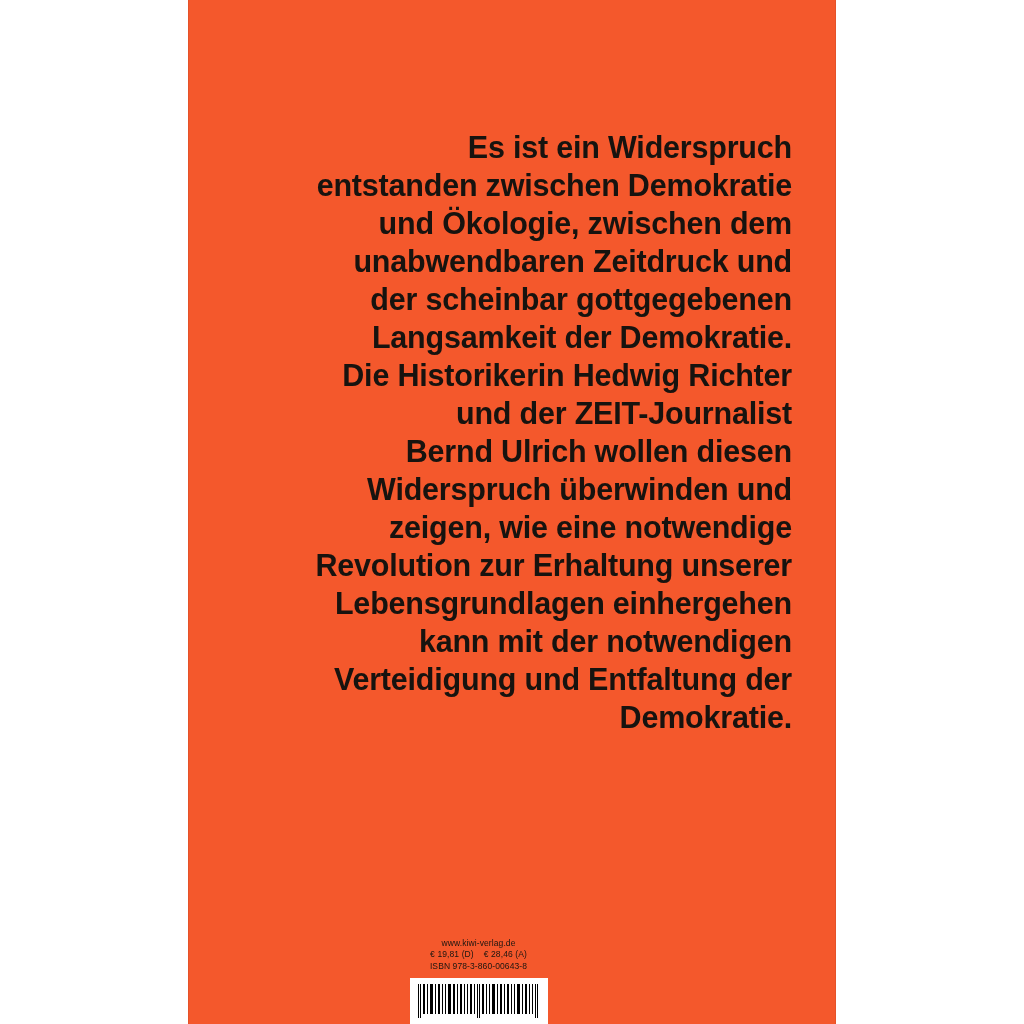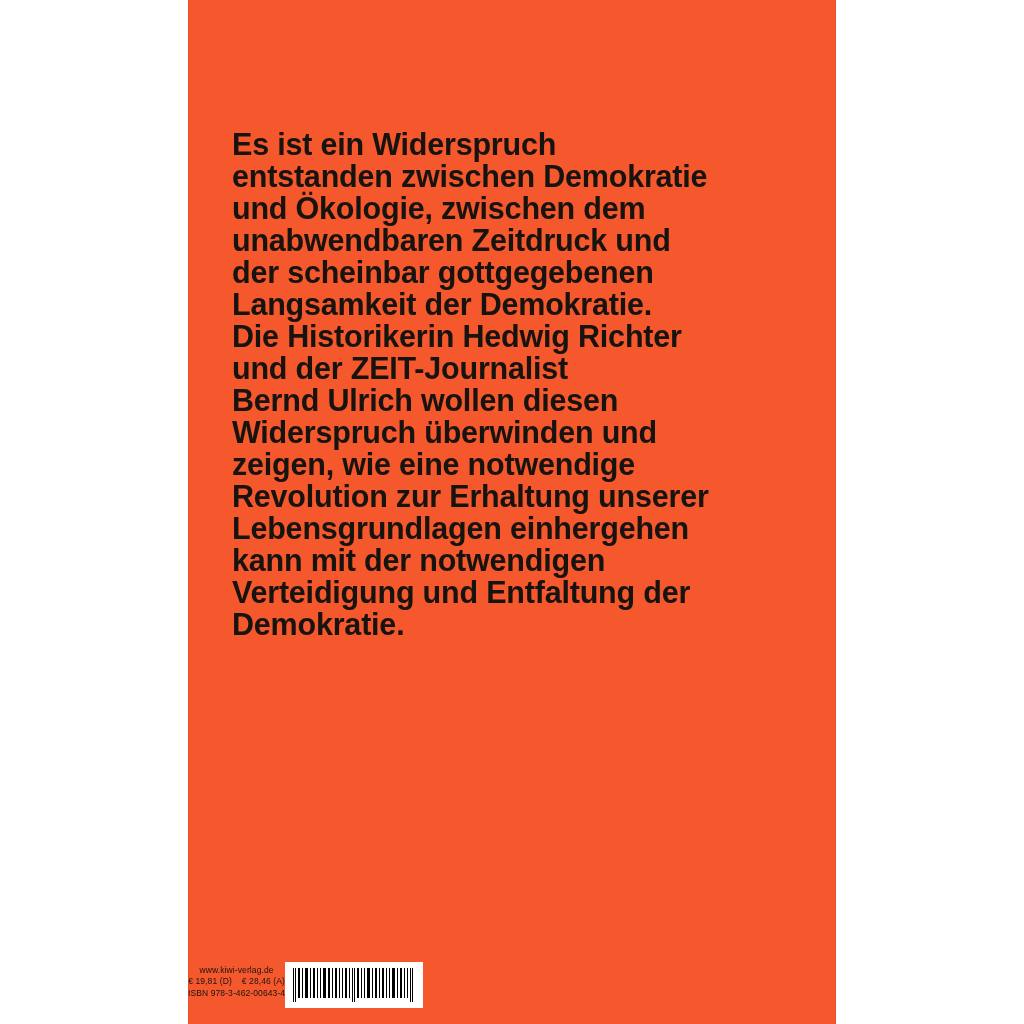--- a/index.html
+++ b/index.html
@@ -33,37 +33,37 @@
     display: flex;
     flex-direction: column;
     align-items: center;
   }
 
   .blurb {
     margin: 0;
     padding: 0;
     width: 560px;
     margin-top: 128px;
-    text-align: left;
+    text-align: right;
     color: #17130f;
     font-family: "Liberation Sans", sans-serif;
     font-weight: bold;
     font-size: 30.5px;
-    line-height: 32px;
+    line-height: 38px;
     letter-spacing: -0.2px;
     white-space: pre-line;
   }
 
   .footer {
     position: absolute;
     left: 0;
-    bottom: 16px;
+    bottom: 0;
     width: 581px;
     display: flex;
-    flex-direction: row;
+    flex-direction: column;
     align-items: center;
   }
 
   .imprint {
     text-align: center;
     color: #1b1510;
     font-family: "Liberation Sans", sans-serif;
     font-size: 8.5px;
     line-height: 11.5px;
     letter-spacing: 0.1px;
@@ -134,21 +134,21 @@
 kann mit der notwendigen
 Verteidigung und Entfaltung der
 Demokratie.</p>
 
     <div class="footer">
       <div class="imprint">
         <span class="line">www.kiwi-verlag.de</span>
         <span class="line price-line">
           <span>€ 19,81 (D)</span><span class="sep"></span><span>€ 28,46 (A)</span>
         </span>
-        <span class="line">ISBN 978-3-462-00643-4</span>
+        <span class="line">ISBN 978-3-860-00643-8</span>
       </div>
 
       <div class="barcode-wrap">
         <svg class="barcode" viewBox="0 0 126 40" preserveAspectRatio="none">
           <rect x="0" y="0" width="126" height="40" fill="#ffffff"></rect>
           <g fill="#000000">
             <rect x="2" y="2" width="1" height="34"></rect>
             <rect x="4" y="2" width="1" height="34"></rect>
             <rect x="7" y="2" width="2" height="30"></rect>
             <rect x="11" y="2" width="1" height="30"></rect>

